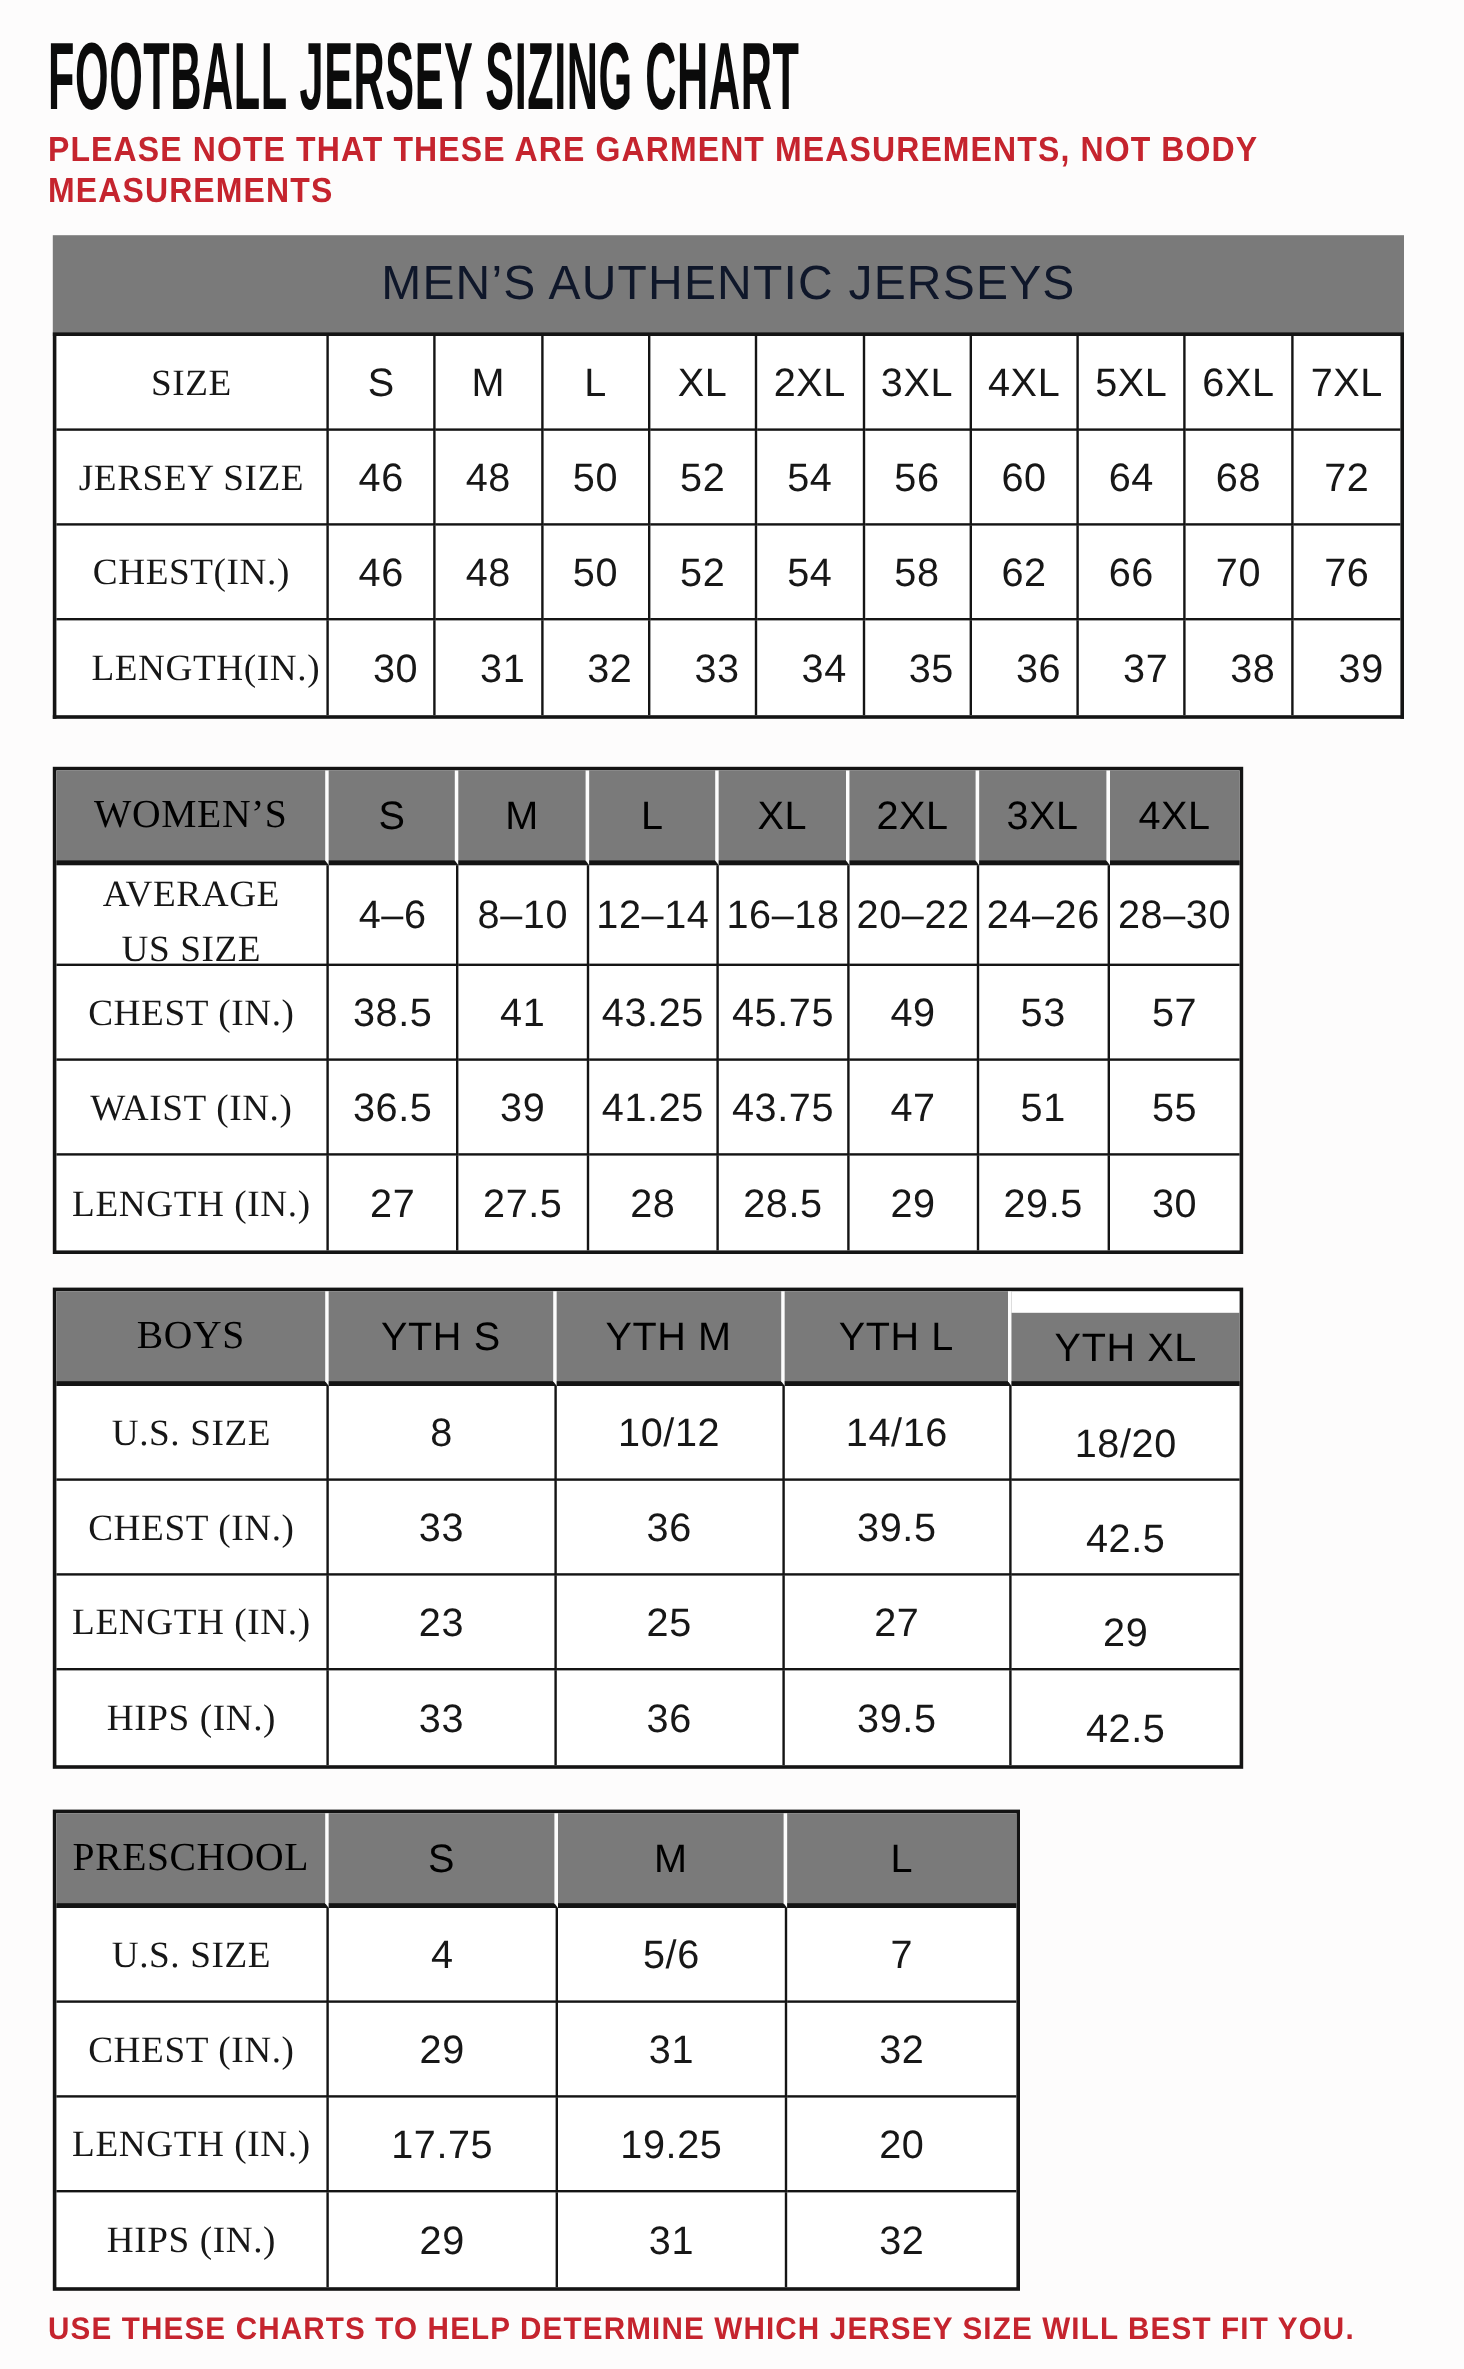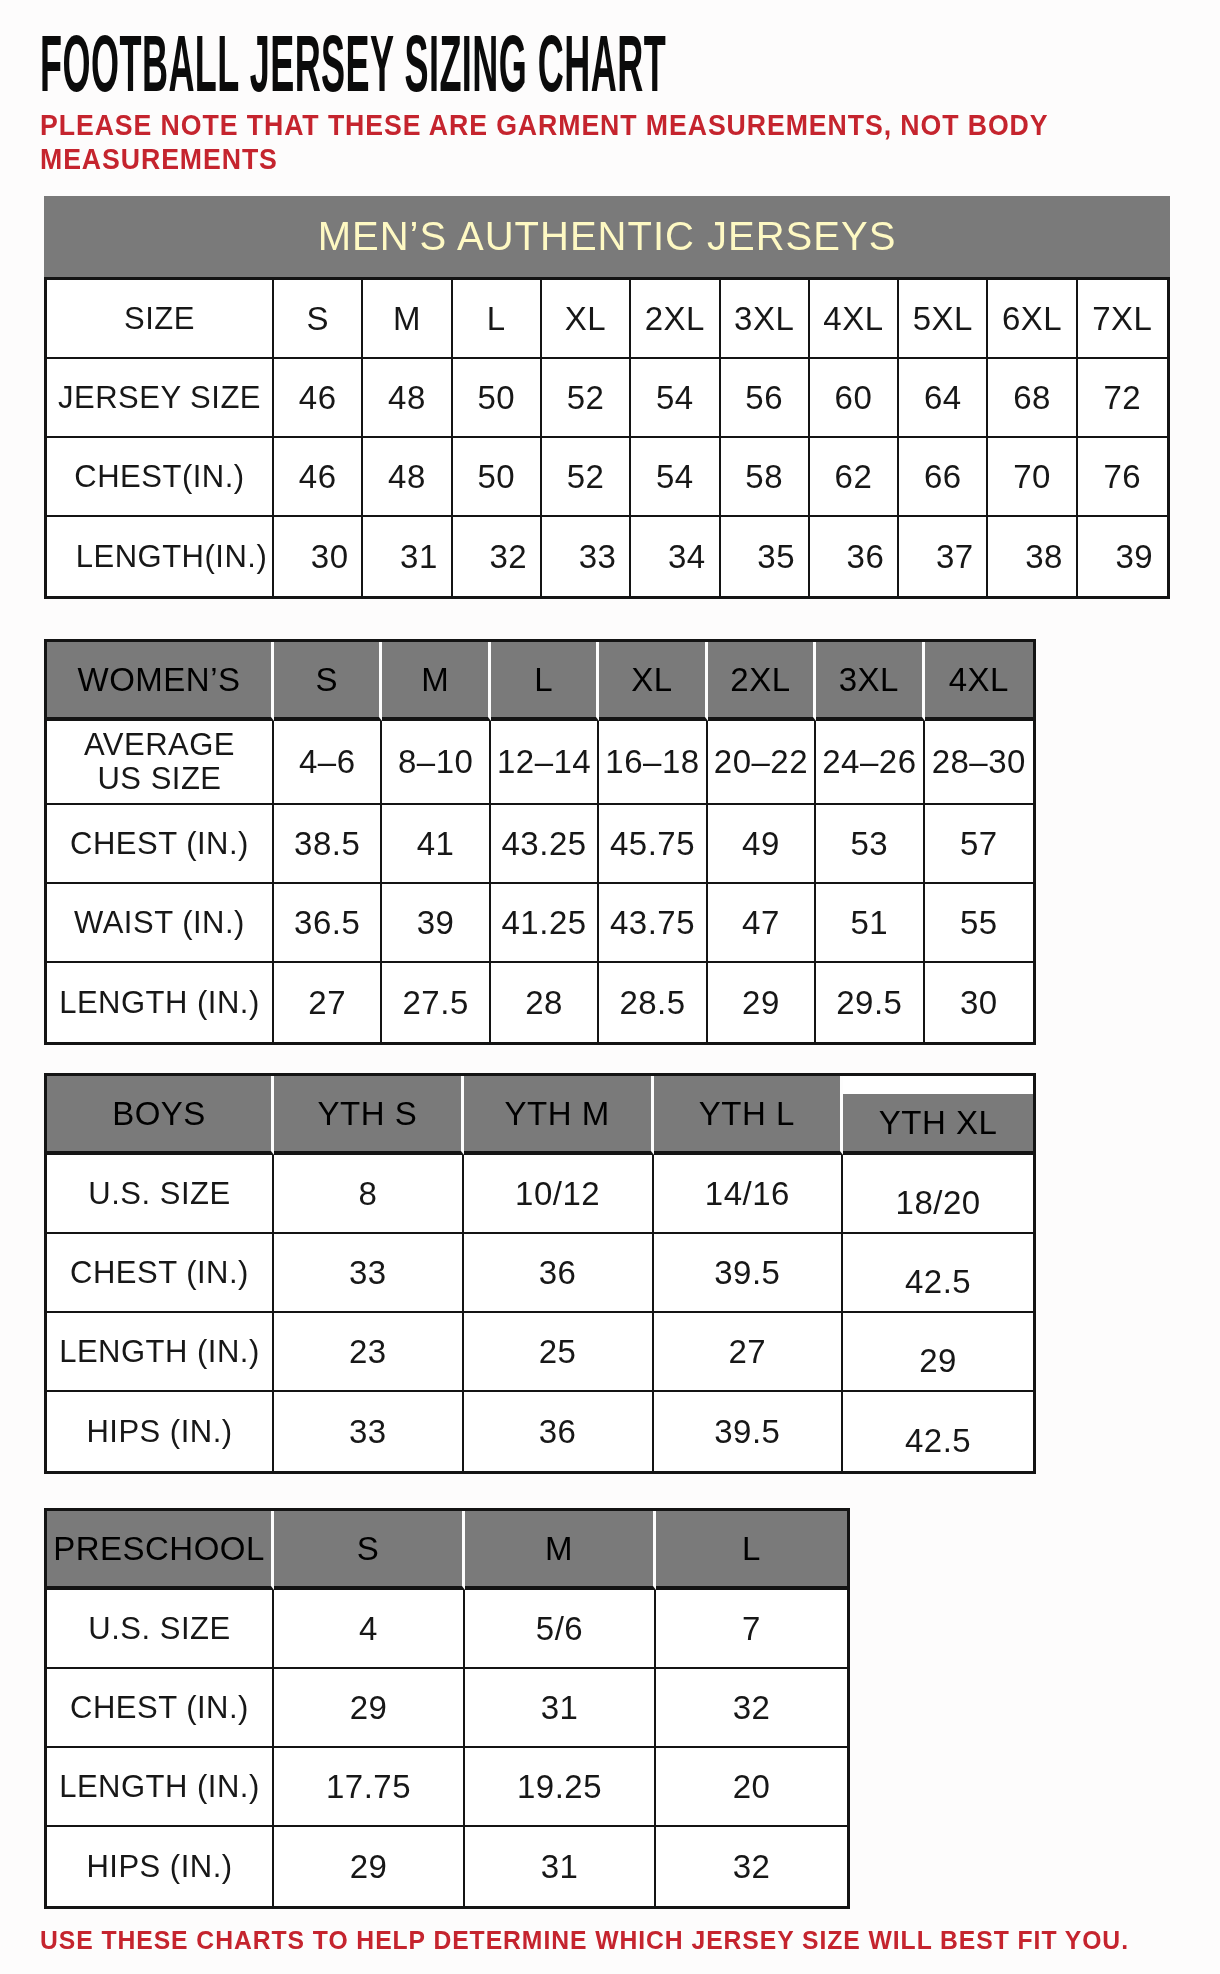--- a/index.html
+++ b/index.html
@@ -35,62 +35,62 @@
   }
   .banner {
     margin: 20px 0 0 44px;
     width: 1126px;
     height: 84px;
     background: var(--gray);
     border-bottom: 3px solid var(--line);
     display: flex;
     align-items: center;
     justify-content: center;
-    color: #fef9c3;
+    color: #0f172a;
     font-size: 40px;
     letter-spacing: 1px;
   }
   .tbl {
     display: grid;
     margin-left: 44px;
     background: #fff;
     border: 3px solid var(--line);
   }
   .tbl .cell {
     display: flex;
     flex-direction: column;
     align-items: center;
     justify-content: center;
     text-align: center;
     border-right: 2px solid var(--line);
     border-bottom: 2px solid var(--line);
     font-size: 33px;
     letter-spacing: 0.5px;
   }
-  .tbl .lbl { font-size: 31px; }
+  .tbl .lbl { font-size: 31px; font-family: Liberation Serif, serif; }
   .tbl .hdr {
     background: var(--gray);
     color: #000000;
     border-right: 3px solid #fdfdfd;
     border-bottom: 4px solid var(--line);
     font-size: 33px;
   }
   .mens { grid-template-columns: 227px repeat(10, 1fr); grid-auto-rows: 79px; width: 1126px; border-top: 0; }
   .womens { grid-template-columns: 227px repeat(7, 1fr); grid-template-rows: 79px 84px 79px 79px 79px; width: 992px; }
   .boys { grid-template-columns: 227px repeat(4, 1fr); grid-auto-rows: 79px; width: 992px; }
   .pre { grid-template-columns: 227px repeat(3, 1fr); grid-auto-rows: 79px; width: 806px; }
   .mens .cell:nth-child(11n) { border-right: none; }
   .mens .cell:nth-child(n+34) { border-bottom: none; padding-left: 24px; }
   .womens .cell:nth-child(8n) { border-right: none; }
   .womens .cell:nth-child(n+33) { border-bottom: none; }
   .boys .cell:nth-child(5n) { border-right: none; margin-top: 18px; }
   .boys .cell:nth-child(n+21) { border-bottom: none; }
   .pre .cell:nth-child(4n) { border-right: none; }
   .pre .cell:nth-child(n+17) { border-bottom: none; }
-  .two-line span { display: block; line-height: 34px; }
+  .two-line span { display: block; line-height: 34px; margin-top: 12px; }
   .gap-w { margin-top: 40px; }
   .gap-b { margin-top: 28px; }
   .gap-p { margin-top: 34px; }
   .footer {
     margin: 16px 0 0 40px;
     color: var(--red);
     font-size: 26px;
     font-weight: bold;
     letter-spacing: 1px;
     transform: scale(0.95, 1);

